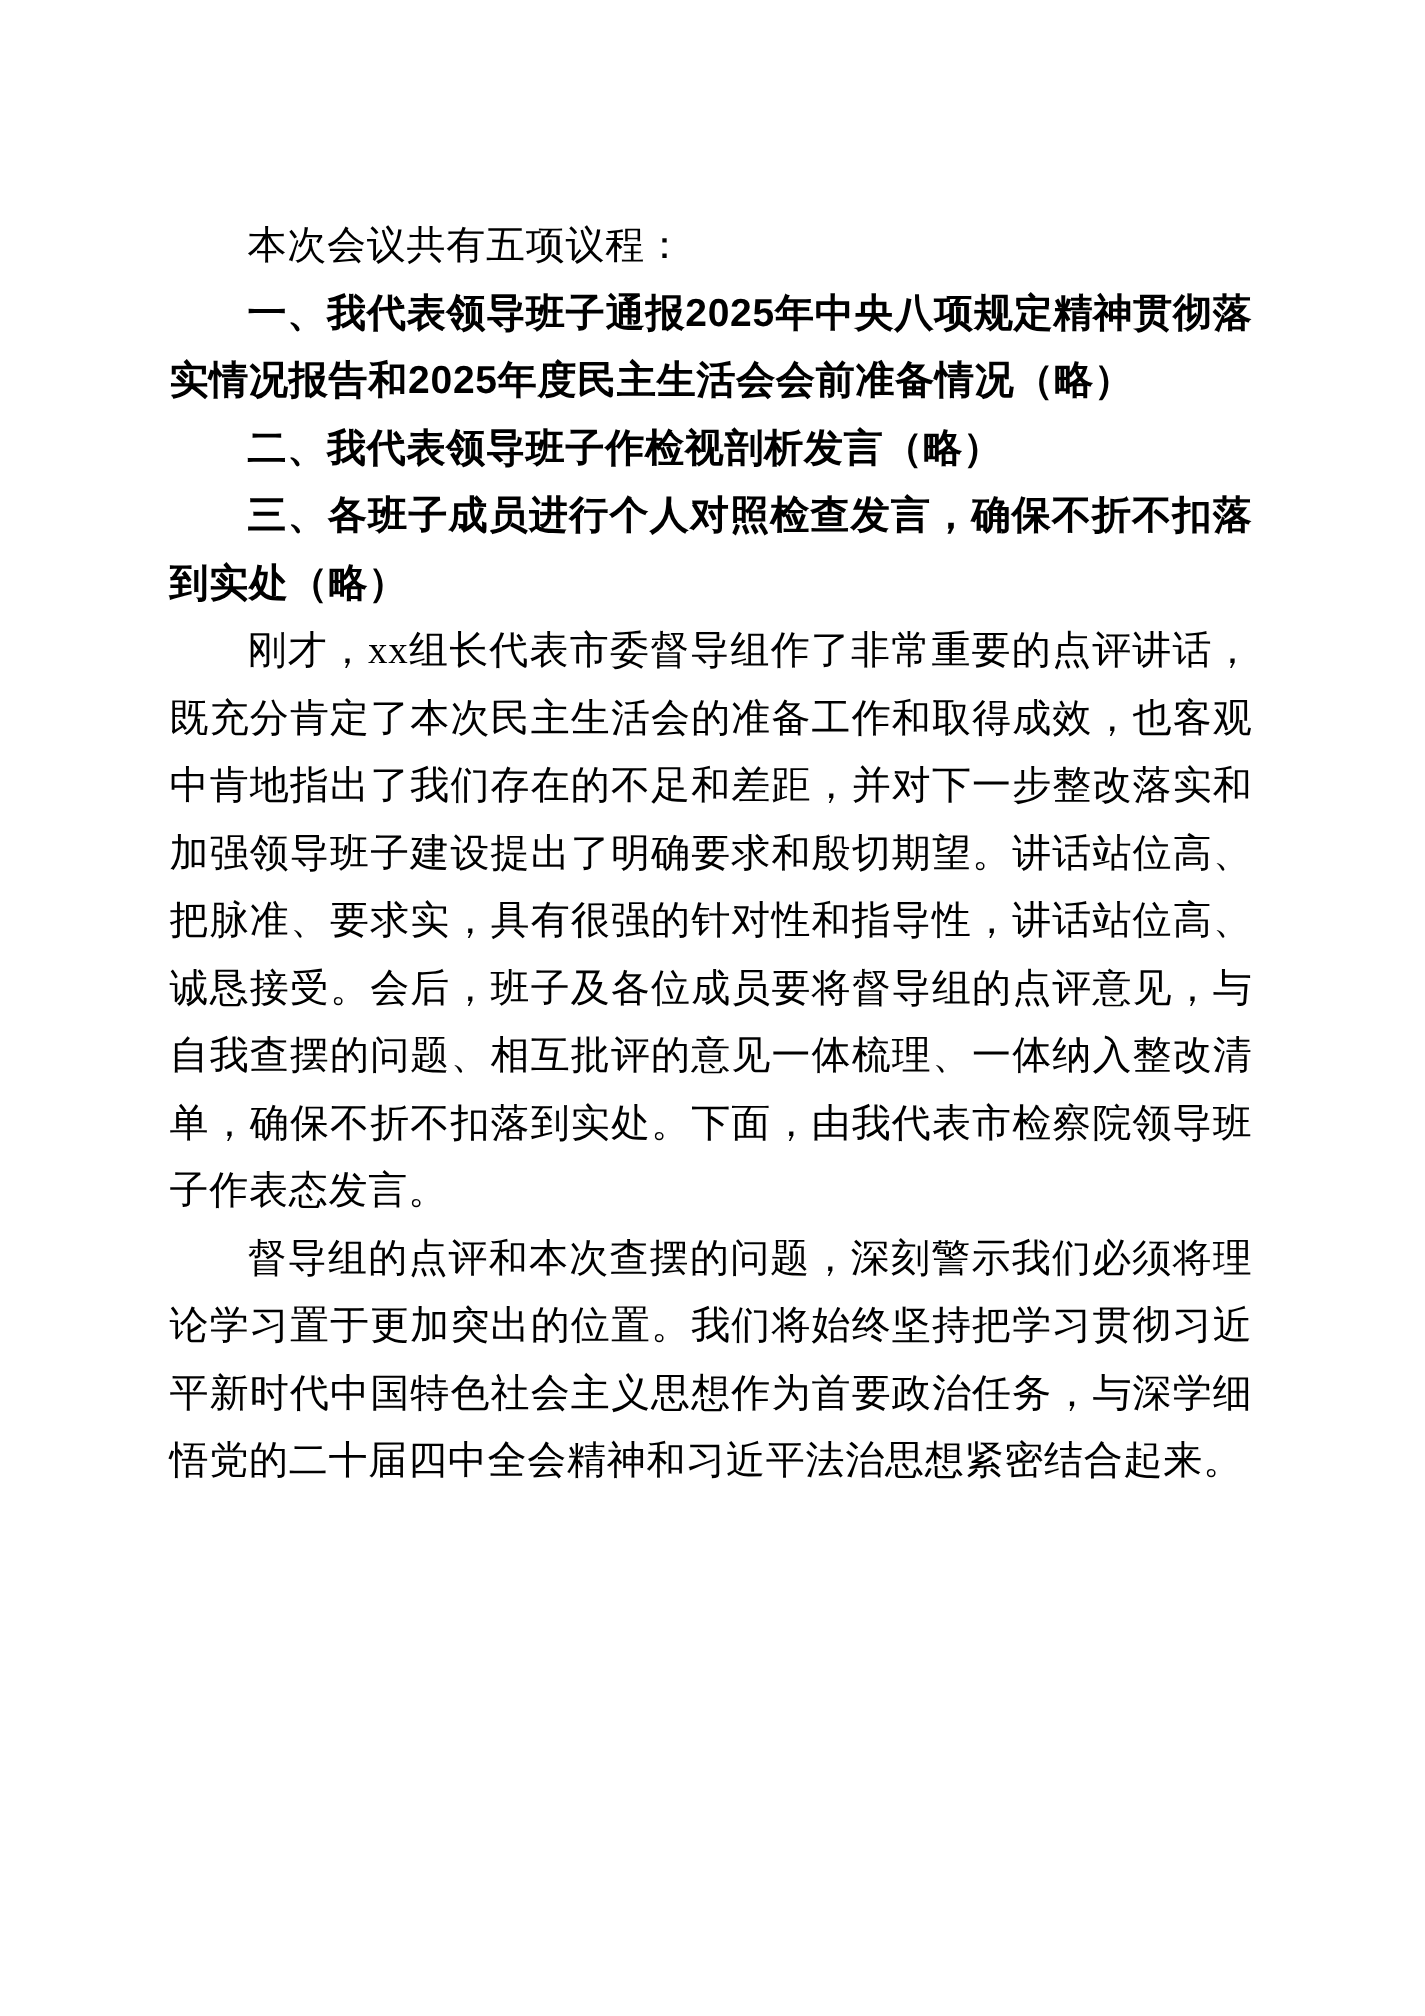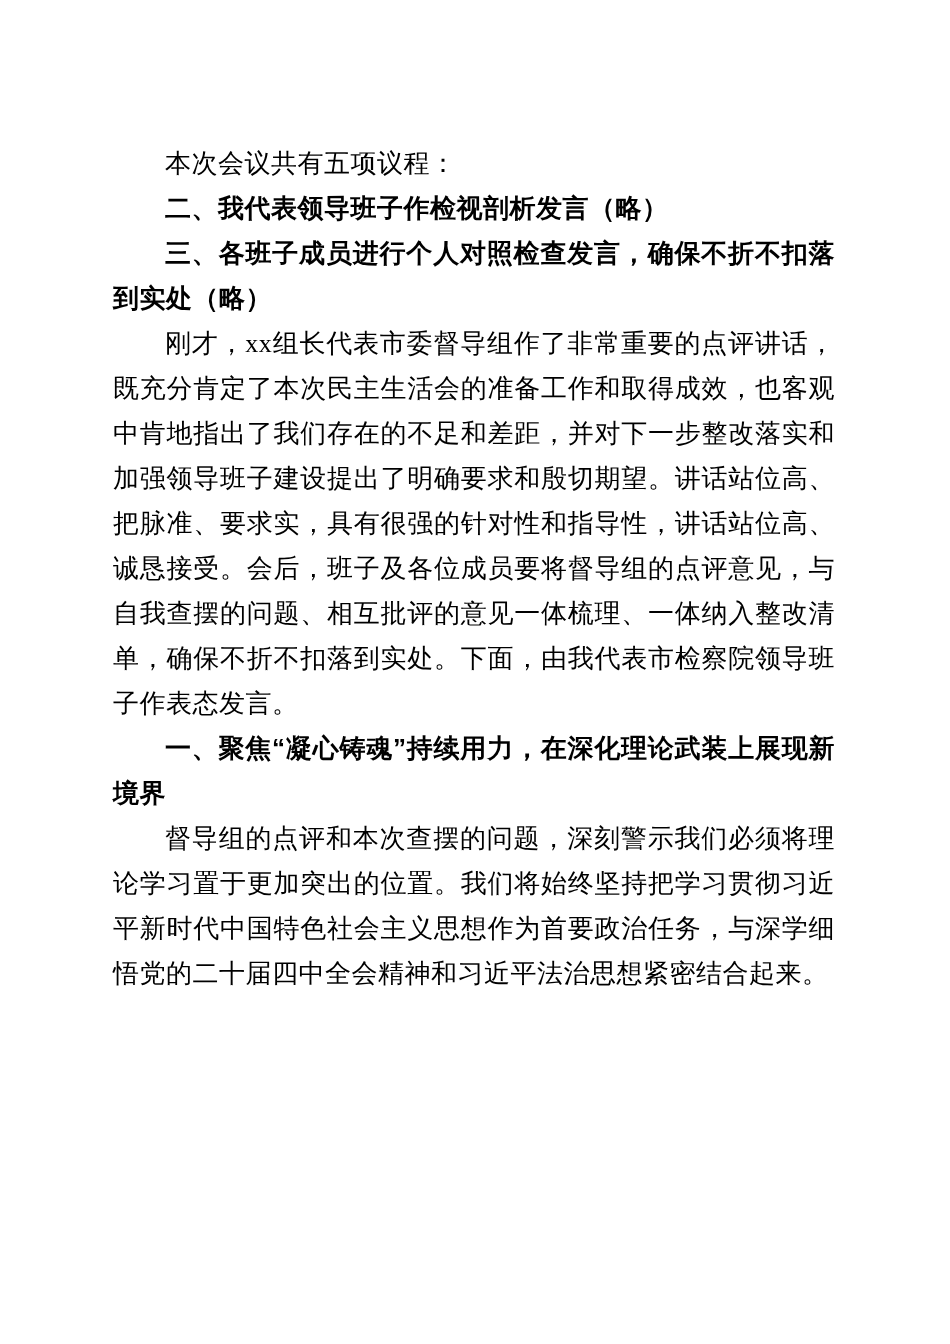--- a/index.html
+++ b/index.html
@@ -32,19 +32,19 @@
     font-weight: 700;
     letter-spacing: 0.5px;
   }
 </style>
 </head>
 <body>
 
 <div class="page">
   <div class="content">
     <p class="para">本次会议共有五项议程：</p>
+    <p class="para heading">一、我代表领导班子通报2025年中央八项规定精神贯彻落实情况报告和2025年度民主生活会会前准备情况（略）</p>
     <p class="para heading">二、我代表领导班子作检视剖析发言（略）</p>
     <p class="para heading">三、各班子成员进行个人对照检查发言，确保不折不扣落到实处（略）</p>
     <p class="para">刚才，xx组长代表市委督导组作了非常重要的点评讲话，既充分肯定了本次民主生活会的准备工作和取得成效，也客观中肯地指出了我们存在的不足和差距，并对下一步整改落实和加强领导班子建设提出了明确要求和殷切期望。讲话站位高、把脉准、要求实，具有很强的针对性和指导性，讲话站位高、诚恳接受。会后，班子及各位成员要将督导组的点评意见，与自我查摆的问题、相互批评的意见一体梳理、一体纳入整改清单，确保不折不扣落到实处。下面，由我代表市检察院领导班子作表态发言。</p>
-    <p class="para heading">一、聚焦“凝心铸魂”持续用力，在深化理论武装上展现新境界</p>
     <p class="para">督导组的点评和本次查摆的问题，深刻警示我们必须将理论学习置于更加突出的位置。我们将始终坚持把学习贯彻习近平新时代中国特色社会主义思想作为首要政治任务，与深学细悟党的二十届四中全会精神和习近平法治思想紧密结合起来。</p>
   </div>
 </div>
 
 </body></html>

